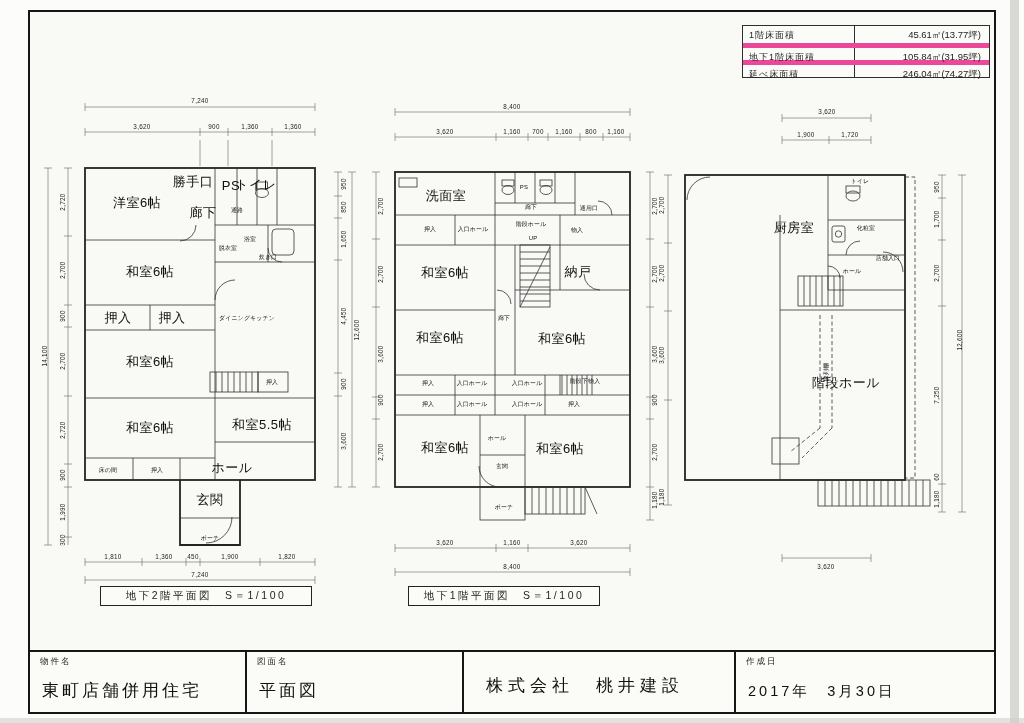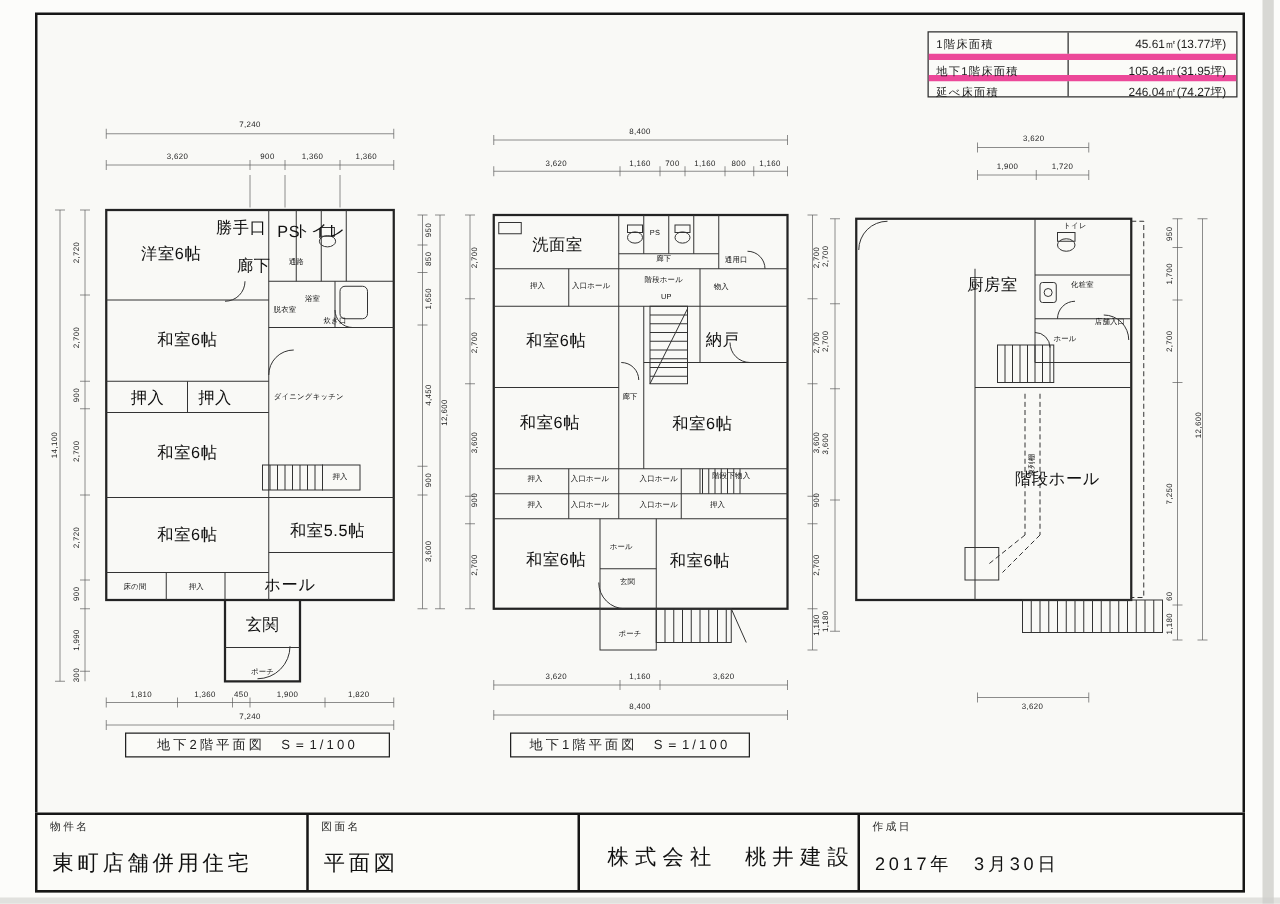--- a/index.html
+++ b/index.html
@@ -256,21 +256,21 @@
 
   <div class="title-block">
     <div class="tb-cell" style="width:217px">
       <div class="tb-head">物件名</div>
       <div class="tb-main">東町店舗併用住宅</div>
     </div>
     <div class="tb-cell" style="width:217px">
       <div class="tb-head">図面名</div>
       <div class="tb-main">平面図</div>
     </div>
-    <div class="tb-cell" style="width:224px">
+    <div class="tb-cell" style="width:272px">
       <div class="tb-main tb-main-center">株式会社　桃井建設</div>
     </div>
     <div class="tb-cell" style="flex:1">
       <div class="tb-head">作成日</div>
       <div class="tb-main tb-date">2017年　3月30日</div>
     </div>
   </div>
 
   <div class="scan-edge-r"></div>
   <div class="scan-edge-b"></div>

